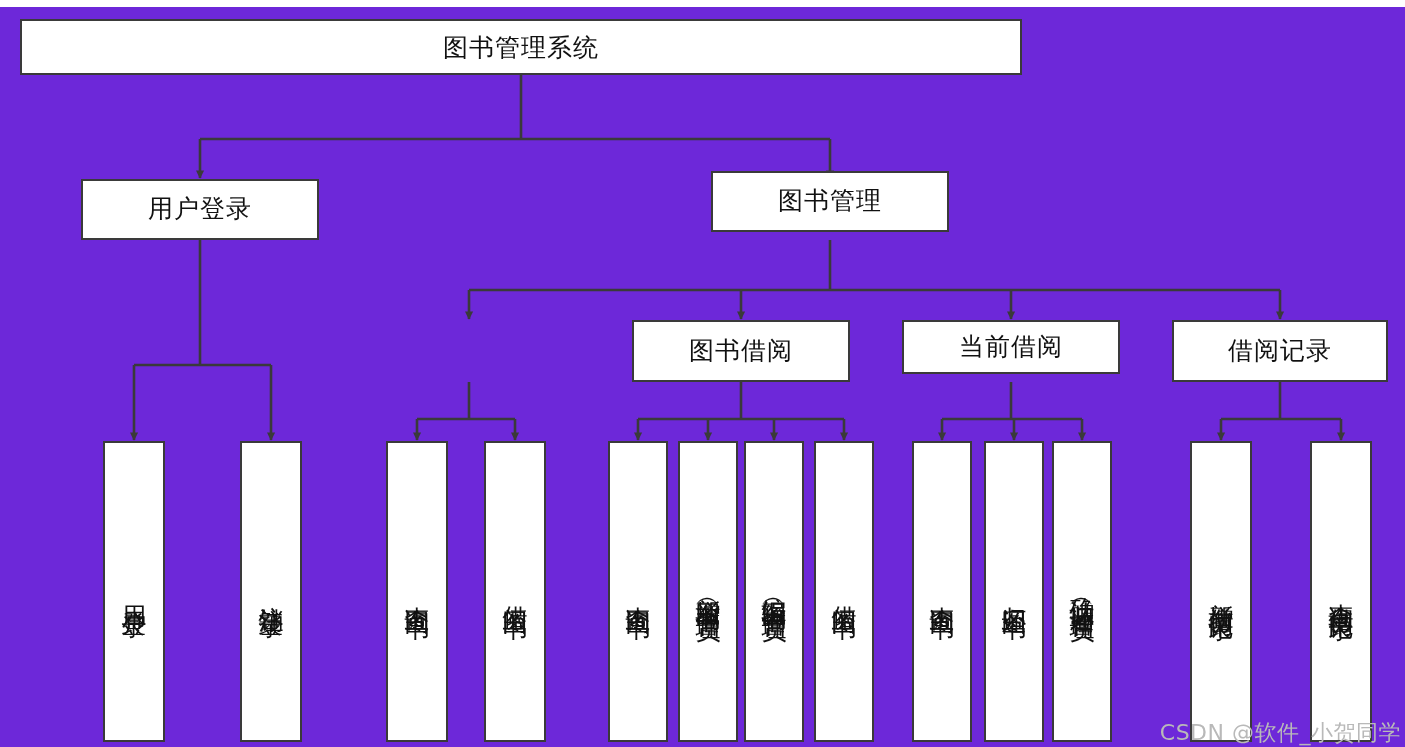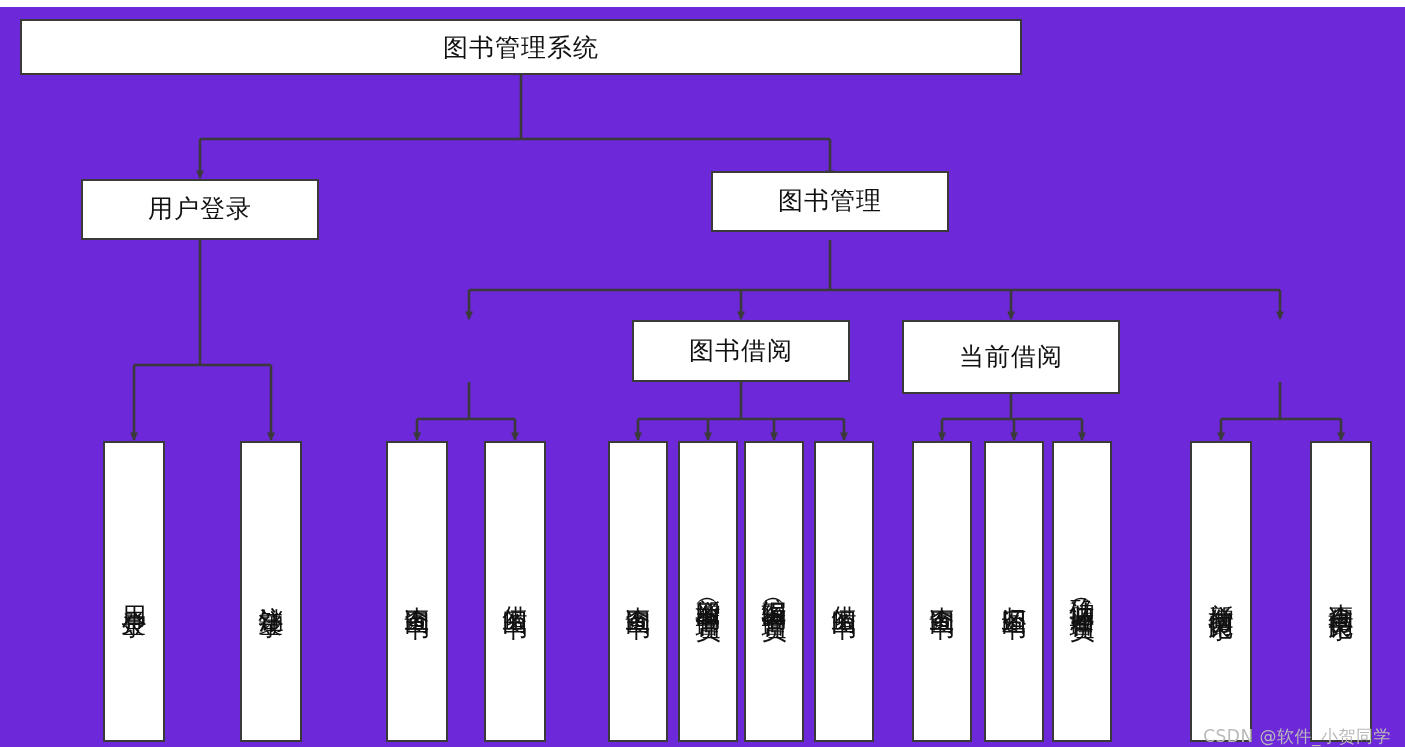--- a/index.html
+++ b/index.html
@@ -55,23 +55,23 @@
     letter-spacing: 3px;
     padding: 4px 0;
     text-align: center;
     white-space: nowrap;
   }
   .node-v > span {
     display: block;
   }
   .watermark {
     position: absolute;
-    right: 14px;
+    right: 4px;
     bottom: 6px;
-    font-size: 17px;
+    font-size: 22px;
     color: #b9b9b9;
     letter-spacing: 0.5px;
     white-space: nowrap;
     user-select: none;
   }
 </style>
 </head>
 <body>
 
 <div id="diagram-root">
@@ -126,22 +126,25 @@
   <div class="node node-h" style="left: 81px; top: 172px; width: 238px; height: 61px;">
     <span>用户登录</span>
   </div>
   <div class="node node-h" style="left: 711px; top: 164px; width: 238px; height: 61px;">
     <span>图书管理</span>
   </div>
 
   <div class="node node-h" style="left: 632px; top: 313px; width: 218px; height: 62px;">
     <span>图书借阅</span>
   </div>
-  <div class="node node-h" style="left: 902px; top: 313px; width: 218px; height: 74px;">
+  <div class="node node-h" style="left: 902px; top: 313px; width: 218px; height: 54px;">
     <span>当前借阅</span>
+  </div>
+  <div class="node node-h" style="left: 1172px; top: 313px; width: 216px; height: 62px;">
+    <span>借阅记录</span>
   </div>
 
   <div class="node node-v" style="left: 103px; top: 434px; width: 62px; height: 301px;">
     <span>用户登录</span>
   </div>
   <div class="node node-v" style="left: 240px; top: 434px; width: 62px; height: 301px;">
     <span>注销登录</span>
   </div>
 
   <div class="node node-v" style="left: 386px; top: 434px; width: 62px; height: 301px;">

